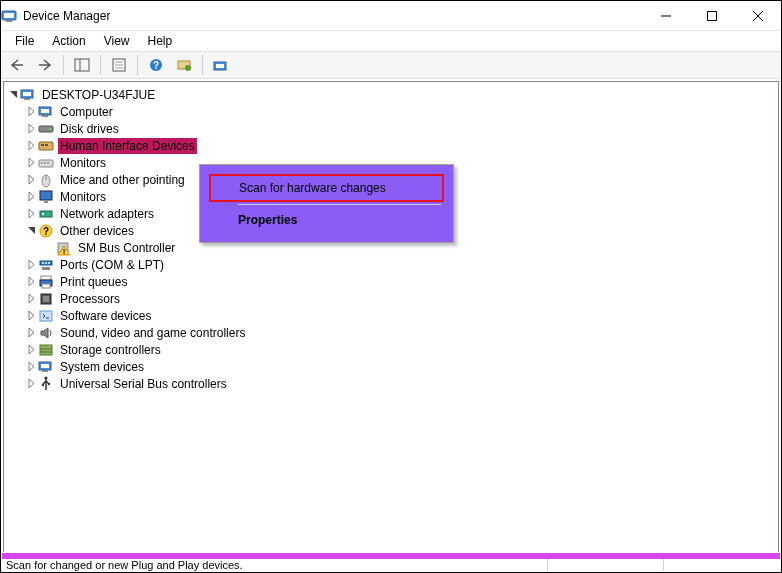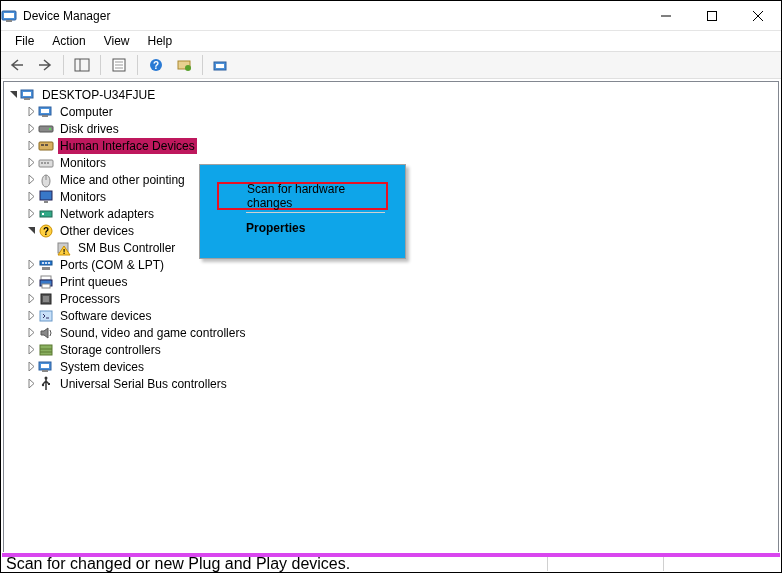--- a/index.html
+++ b/index.html
@@ -87,45 +87,45 @@
     width: 16px; height: 16px; margin: 0 4px 0 0;
     display: inline-flex; align-items: center; justify-content: center;
     flex-shrink: 0;
   }
   .label { padding: 1px 2px; }
   .row.selected .label { background: #be185d; }
 
   .context-menu {
     position: absolute;
     left: 198px; top: 163px;
-    width: 207px;
-    background: #0ea5e9;
+    width: 255px;
+    background: #8b5cf6;
     border: 1px solid #a0a0a0;
     box-shadow: 3px 3px 3px rgba(0,0,0,0.25);
-    padding: 18px;
+    padding: 10px;
     z-index: 10;
   }
   .ctx-item {
     height: 24px;
     display: flex; align-items: center;
     padding-left: 28px;
     font-size: 12px;
   }
   .ctx-item.highlighted { border: 2px solid #e81123; margin: -1px; height: 28px; }
   .ctx-item.bold { font-weight: bold; }
   .ctx-sep { height: 1px; background: #d0d0d0; margin: 3px 2px 3px 28px; }
 
   .statusbar {
     position: absolute;
     left: 1px; right: 1px; bottom: 1px;
     height: 18px;
-    border-top: 4px solid #d946ef;
+    border-top: 6px solid #d946ef;
     display: flex;
     align-items: center;
-    font-size: 16px;
+    font-size: 11px;
     gap: 36px;
   }
   .statusbar .cell {
     padding: 0 4px;
     border-right: 1px solid #d0d0d0;
     height: 100%;
     display: flex; align-items: center;
   }
   .statusbar .cell.main { flex: 1; }
   .statusbar .cell.empty { width: 80px; }

